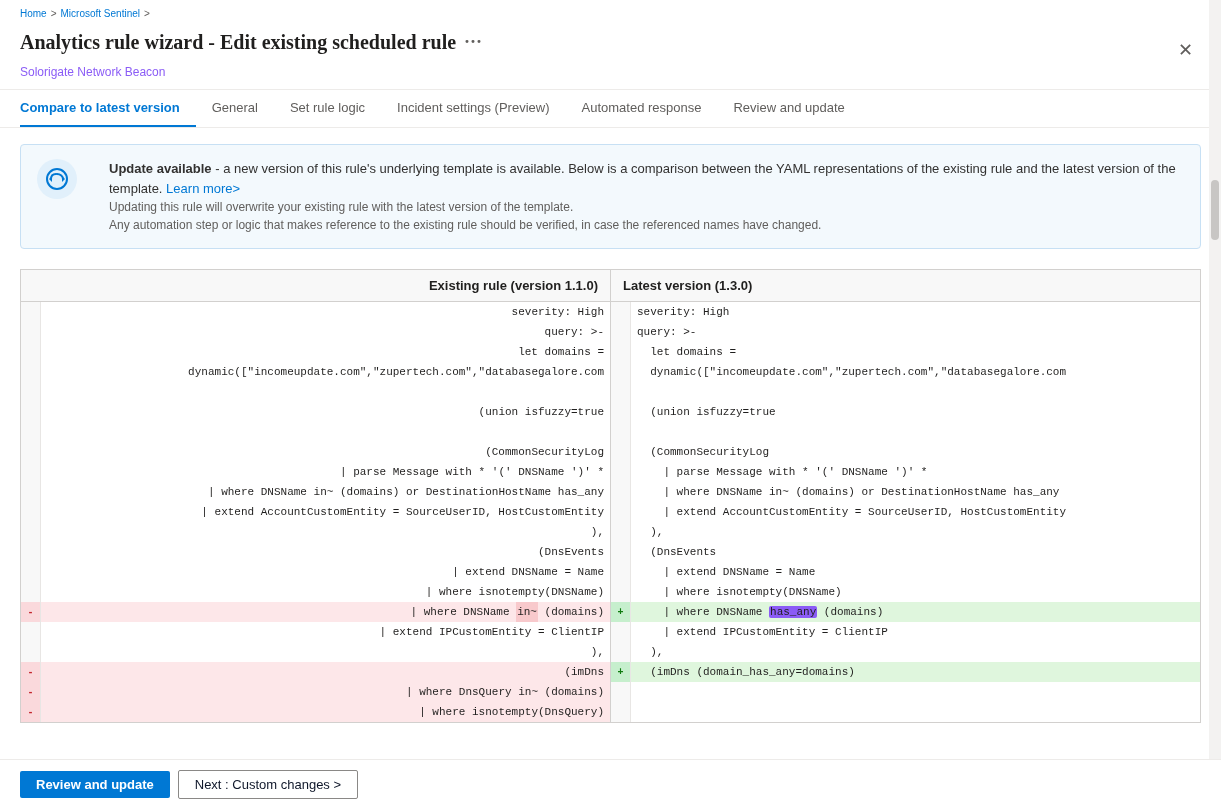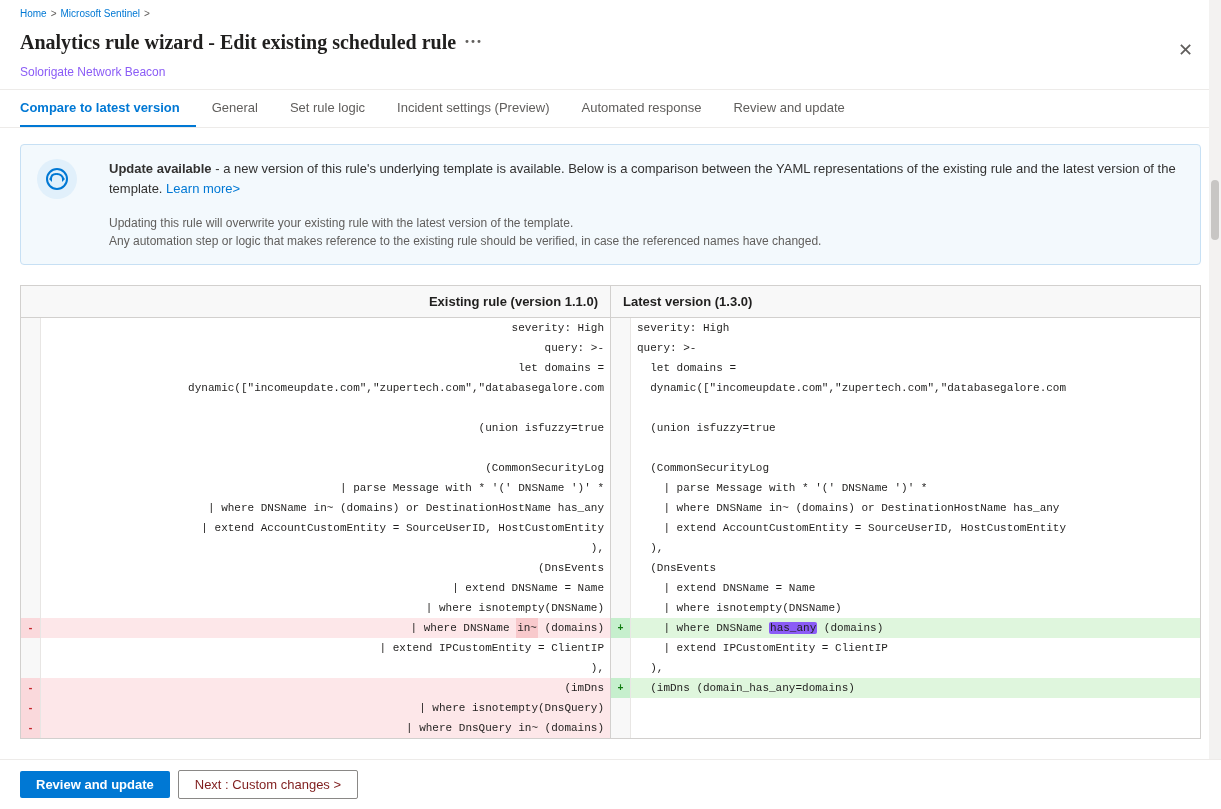--- a/index.html
+++ b/index.html
@@ -45,21 +45,21 @@
     }
     .info-icon-wrap {
       width: 40px; height: 40px; min-width: 40px; display: flex; align-items: center; justify-content: center;
     }
     .info-icon-circle {
       width: 40px; height: 40px; border-radius: 50%; background: #e1f0fb; display: flex; align-items: center; justify-content: center;
     }
     .info-text { font-size: 13px; color: #323130; line-height: 1.5; }
     .info-text strong { font-weight: 600; }
     .info-text a { color: #0078d4; text-decoration: none; }
-    .info-subtext { font-size: 12px; color: #605e5c; margin-top: 16px; line-height: 1.5; }
+    .info-subtext { font-size: 12px; color: #605e5c; margin-top: 0; line-height: 1.5; }
 
     .compare-section { display: flex; gap: 0; }
     .compare-col {
       flex: 1; border: 1px solid #d2d0ce; overflow: hidden; font-family: 'Courier New', monospace; font-size: 11px;
     }
     .compare-col-header {
       background: #f8f8f8; padding: 8px 12px; font-family: 'Segoe UI', sans-serif; font-size: 13px; font-weight: 600;
       color: #201f1e; border-bottom: 1px solid #d2d0ce;
     }
     .compare-col:first-child { border-right: none; text-align: right; }
@@ -87,21 +87,21 @@
     .footer {
       position: fixed; bottom: 0; left: 0; width: 1221px; height: 50px;
       background: #fff; border-top: 1px solid #edebe9;
       display: flex; align-items: center; padding: 0 20px; gap: 8px;
     }
     .btn-primary {
       background: #0078d4; color: #fff; border: none; padding: 6px 16px; font-size: 13px; cursor: pointer;
       border-radius: 2px; font-family: 'Segoe UI', sans-serif; font-weight: 600;
     }
     .btn-secondary {
-      background: #fff; color: #7f1d1d; border: 1px solid #8a8886; padding: 6px 16px; font-size: 13px;
+      background: #fff; color: #0f172a; border: 1px solid #8a8886; padding: 6px 16px; font-size: 13px;
       cursor: pointer; border-radius: 2px; font-family: 'Segoe UI', sans-serif;
     }
 
     .scrollbar-right {
       position: fixed; right: 0; top: 0; width: 12px; height: 760px; background: #f3f2f1;
     }
     .scrollbar-right-thumb {
       position: absolute; right: 2px; top: 180px; width: 8px; height: 60px; background: #c8c6c4; border-radius: 4px;
     }
   </style>
@@ -241,25 +241,25 @@
           <div class="code-line">
             <div class="line-gutter"></div>
             <div class="line-content">  ),</div>
           </div>
           <div class="code-line line-removed">
             <div class="line-gutter"></div>
             <div class="line-content">  (imDns</div>
           </div>
           <div class="code-line line-removed">
             <div class="line-gutter"></div>
+            <div class="line-content">    | where DnsQuery in~ (domains)</div>
+          </div>
+          <div class="code-line line-removed">
+            <div class="line-gutter"></div>
             <div class="line-content">    | where isnotempty(DnsQuery)</div>
-          </div>
-          <div class="code-line line-removed">
-            <div class="line-gutter"></div>
-            <div class="line-content">    | where DnsQuery in~ (domains)</div>
           </div>
         </div>
     </div>
 
     <div class="compare-col">
       <div class="compare-col-header">Latest version (1.3.0)</div>
       <div class="code-body" id="right-code">
       <div class="code-line">
             <div class="line-gutter"></div>
             <div class="line-content">severity: High</div>

